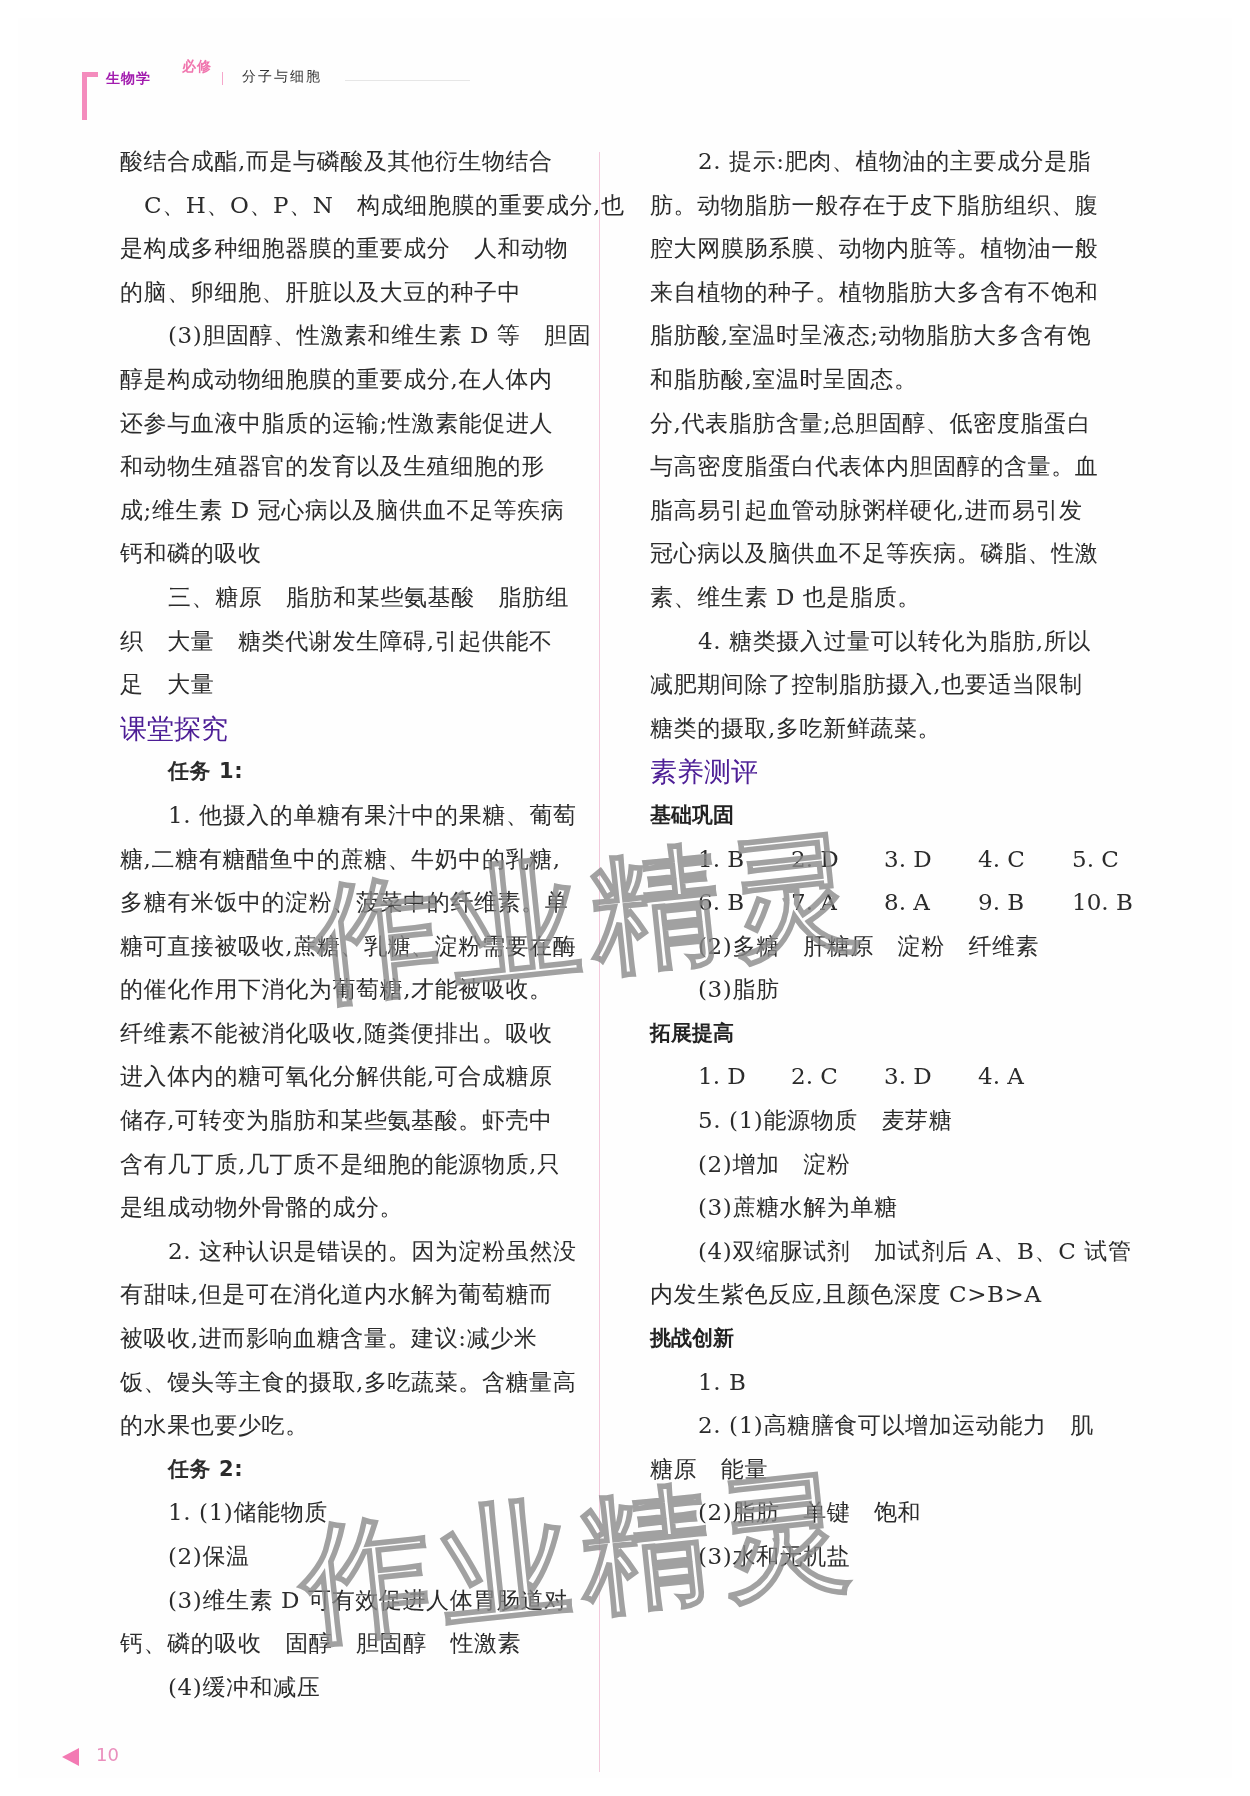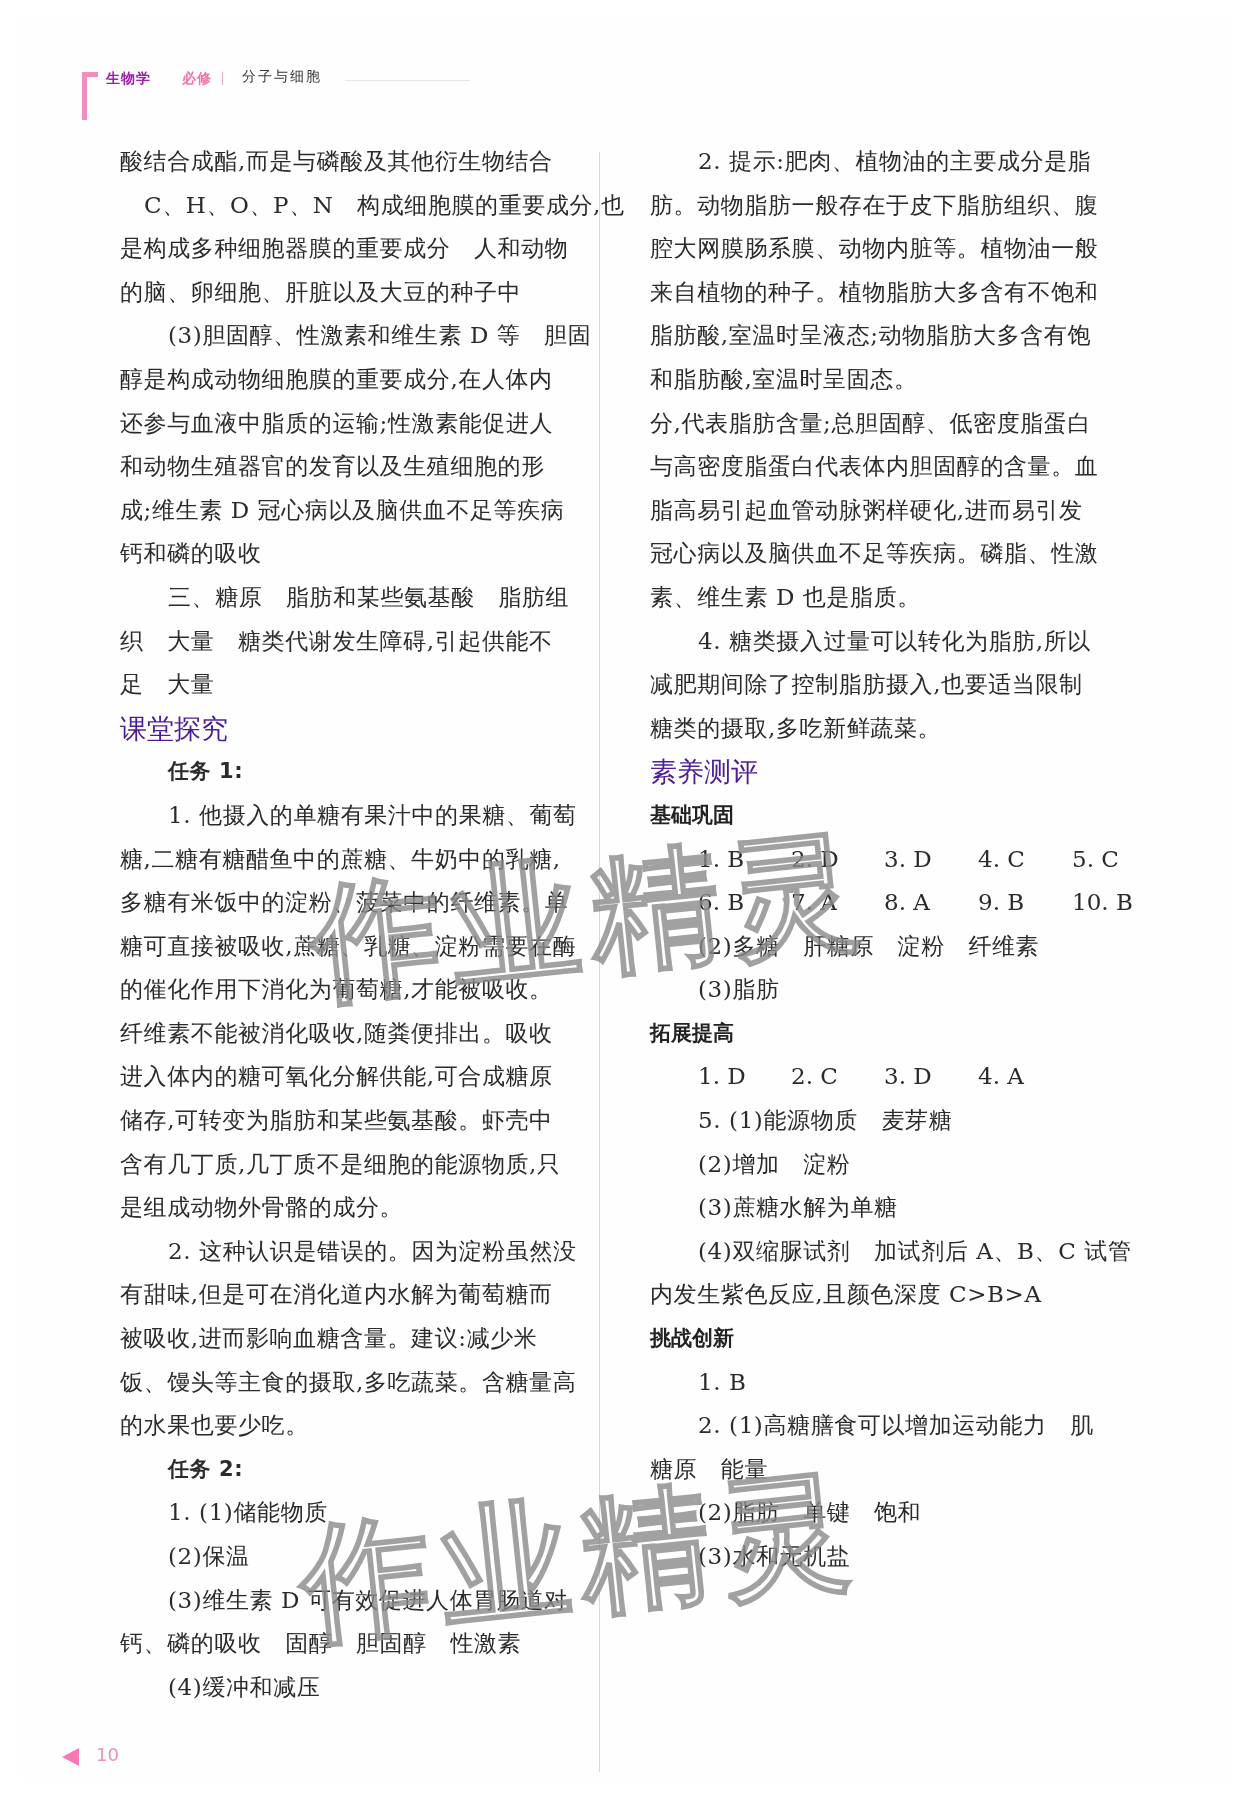--- a/index.html
+++ b/index.html
@@ -4,21 +4,21 @@
 <style>
   * { margin: 0; padding: 0; box-sizing: border-box; }
   html, body { width: 1250px; height: 1796px; background: #ffffff; overflow: hidden; }
   body { position: relative; font-family: "DejaVu Serif", "Liberation Serif", serif; color: #2b2b2b; }
   .page { position: absolute; left: 18px; top: 18px; width: 1214px; height: 1760px; background: #fefefe; }
 
   
   .hdr-bracket-v { position: absolute; left: 82px; top: 72px; width: 5px; height: 48px; background: #f48cbd; }
   .hdr-bracket-h { position: absolute; left: 82px; top: 72px; width: 16px; height: 5px; background: #f48cbd; }
   .hdr-subject { position: absolute; left: 106px; top: 70px; font-size: 14px; color: #a21caf; font-family: Liberation Sans, sans-serif; font-weight: bold; letter-spacing: 1px; }
-  .hdr-course { position: absolute; left: 182px; top: 70px; font-size: 14px; color: #f075ae; font-family: "DejaVu Sans", sans-serif; font-weight: bold; letter-spacing: 1px; }
+  .hdr-course { position: absolute; left: 182px; top: 58px; font-size: 14px; color: #f075ae; font-family: "DejaVu Sans", sans-serif; font-weight: bold; letter-spacing: 1px; }
   .hdr-sep { position: absolute; left: 222px; top: 72px; width: 1px; height: 13px; background: #f6a6cb; }
   .hdr-title { position: absolute; left: 242px; top: 68px; font-size: 14px; color: #333; letter-spacing: 2px; }
   .hdr-line { position: absolute; left: 345px; top: 80px; width: 125px; height: 1px; background: #e6e6e6; }
 
   
   .col { position: absolute; top: 140px; width: 500px; margin-left: 40px; }
   .col-left { left: 80px; }
   .col-right { left: 610px; width: 505px; }
   .divider { position: absolute; left: 599px; top: 152px; width: 1px; height: 1620px; background: #f3c9dc; }
 

